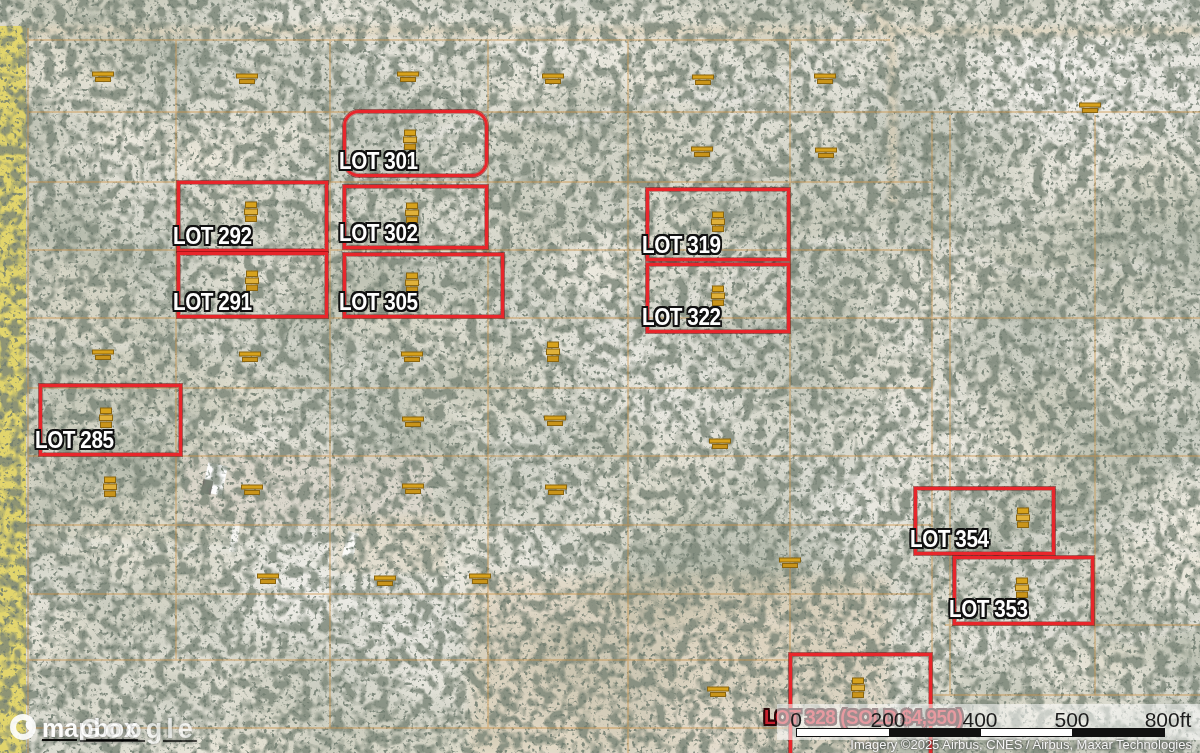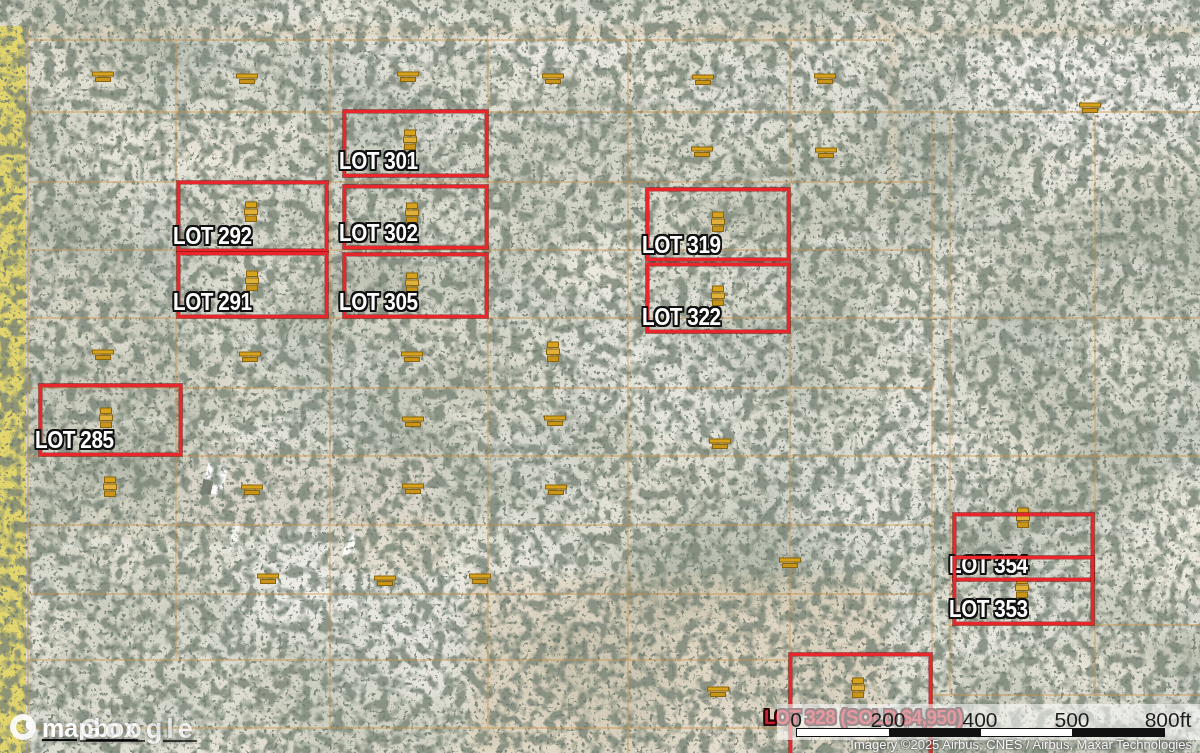--- a/index.html
+++ b/index.html
@@ -346,45 +346,45 @@
         </svg></div>
       <div class="marker" style="left: 706px; top: 684px;"><svg width="24" height="12">
           <g stroke="#8a6510" stroke-width="1">
             <rect x="1.5" y="1" width="21" height="4" fill="#d7a21c"></rect>
             <rect x="4.5" y="6.5" width="15" height="4" fill="#c9941a"></rect>
           </g>
         </svg></div>
     </div>
 
   <div id="lots">
-      <div class="lot" style="left: 343px; top: 110px; width: 139px; height: 61px;">
+      <div class="lot" style="left: 343px; top: 110px; width: 139px; height: 61px; border-radius: 16px;">
         <span class="lot-label">LOT 301</span>
       </div>
       <div class="lot" style="left: 177px; top: 181px; width: 145px; height: 65px;">
         <span class="lot-label">LOT 292</span>
       </div>
       <div class="lot" style="left: 343px; top: 185px; width: 139px; height: 58px;">
         <span class="lot-label">LOT 302</span>
       </div>
       <div class="lot" style="left: 177px; top: 252px; width: 145px; height: 60px;">
         <span class="lot-label">LOT 291</span>
       </div>
-      <div class="lot" style="left: 343px; top: 253px; width: 139px; height: 59px;">
+      <div class="lot" style="left: 343px; top: 253px; width: 139px; height: 59px; padding-left: 16px;">
         <span class="lot-label">LOT 305</span>
       </div>
       <div class="lot" style="left: 646px; top: 188px; width: 138px; height: 67px;">
         <span class="lot-label">LOT 319</span>
       </div>
       <div class="lot" style="left: 646px; top: 263px; width: 138px; height: 64px;">
         <span class="lot-label">LOT 322</span>
       </div>
       <div class="lot" style="left: 39px; top: 384px; width: 137px; height: 66px;">
         <span class="lot-label">LOT 285</span>
       </div>
-      <div class="lot" style="left: 953px; top: 487px; width: 135px; height: 62px; margin-top: 26px;">
+      <div class="lot" style="left: 914px; top: 487px; width: 135px; height: 62px;">
         <span class="lot-label">LOT 354</span>
       </div>
       <div class="lot" style="left: 953px; top: 556px; width: 135px; height: 63px;">
         <span class="lot-label">LOT 353</span>
       </div>
       <div class="lot" style="left: 789px; top: 653px; width: 137px; height: 99px;">
         <span class="lot-label sold">LOT 328 (SOLD $4,950)</span>
       </div>
     </div>
 

